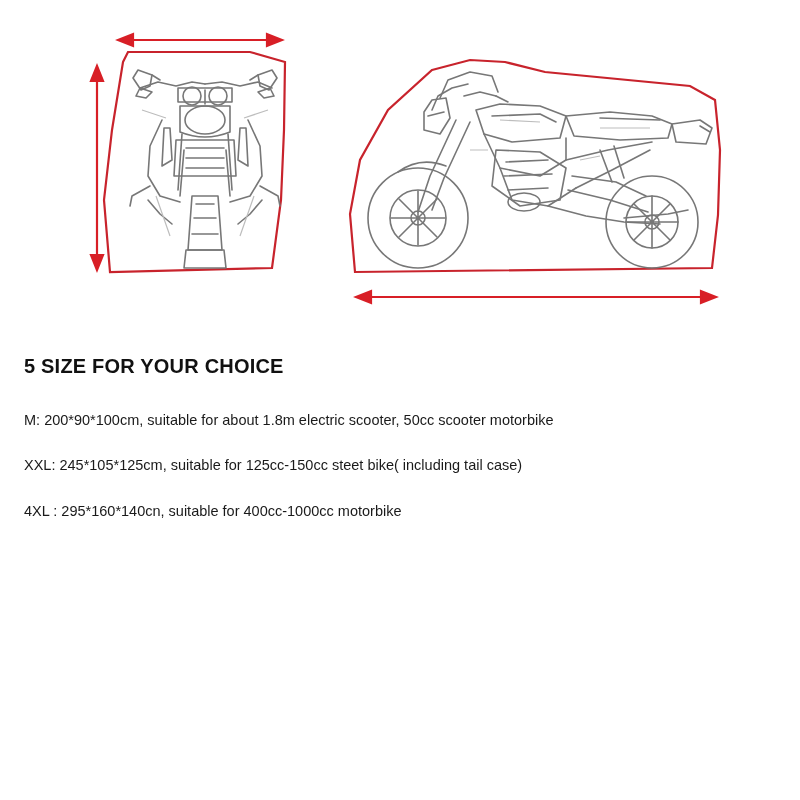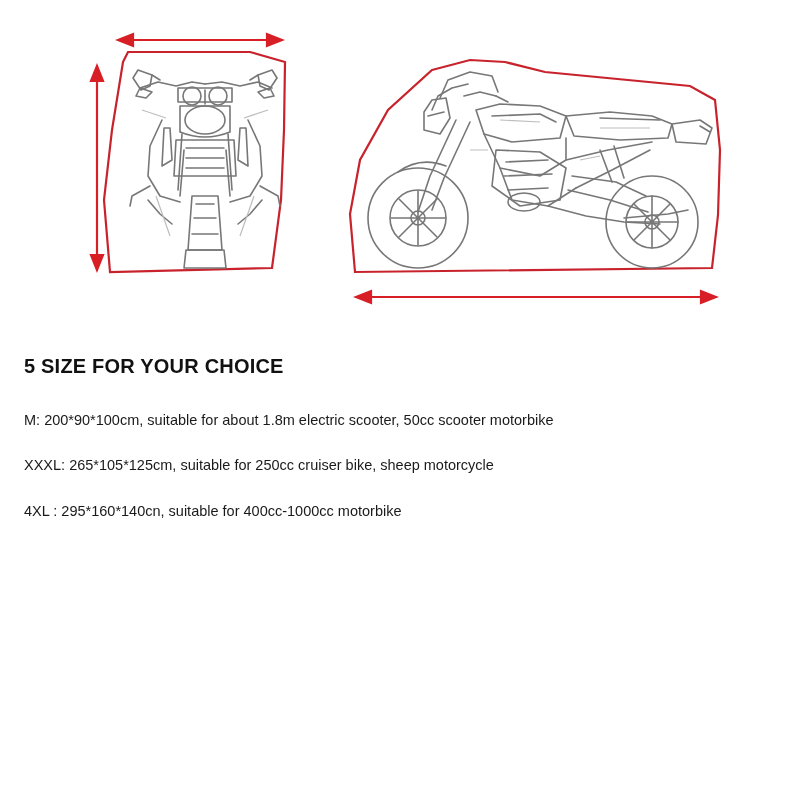--- a/index.html
+++ b/index.html
@@ -188,17 +188,17 @@
           <polygon points="716,297 701,291 701,303"></polygon>
         </g>
       </g>
     </svg>
   </div>
 
   <div class="text-area">
     <h1 class="headline">5 SIZE FOR YOUR CHOICE</h1>
 
     <p class="size-line">M: 200*90*100cm, suitable for about 1.8m electric scooter, 50cc scooter motorbike</p>
-    <p class="size-line">XXXL: 265*105*125cm, suitable for 250cc cruiser bike, sheep motorcycle</p>
+    <p class="size-line">XXL: 245*105*125cm, suitable for 125cc-150cc steet bike( including tail case)</p>
     <p class="size-line">4XL : 295*160*140cn, suitable for 400cc-1000cc motorbike</p>
   </div>
 
 </div>
 
 </body></html>

